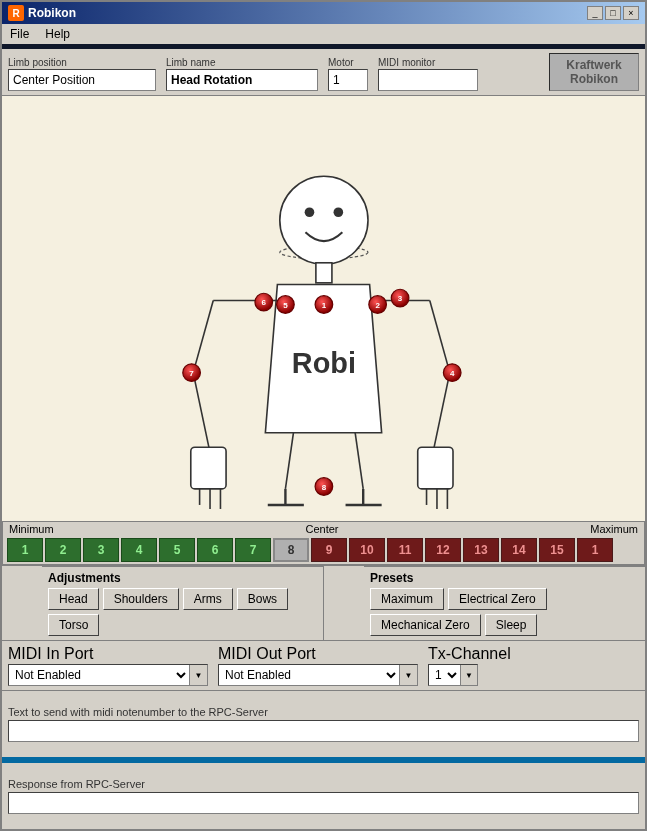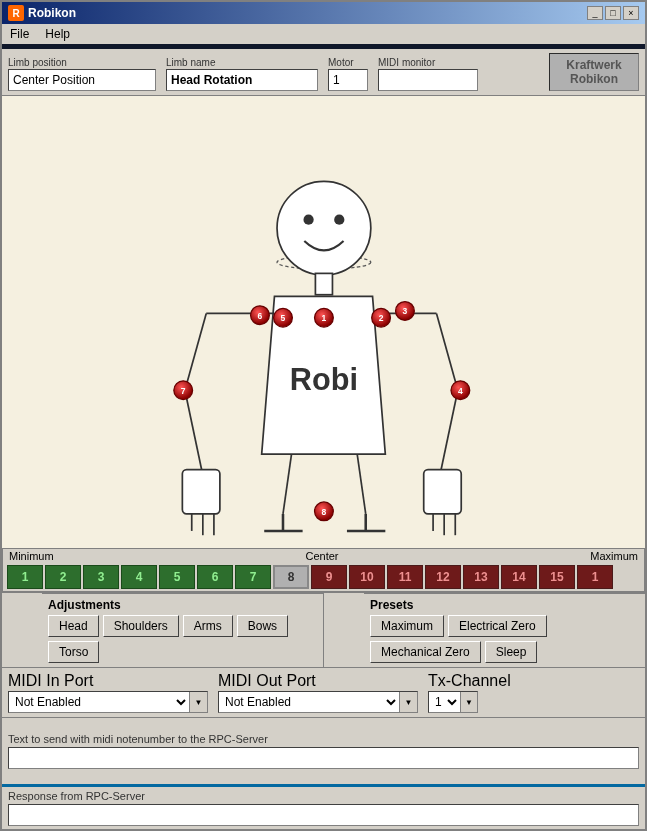--- a/index.html
+++ b/index.html
@@ -260,22 +260,22 @@
       width: 100%;
       height: 22px;
       background: white;
       border: 1px solid #808080;
       border-top-color: #404040;
       border-left-color: #404040;
       padding: 0 4px;
       font-size: 12px;
     }
     .response-section {
-      border-top: 3px solid #0369a1;
-      padding: 3px 6px;
+      border-top: 6px solid #0369a1;
+      padding: 15px 6px;
     }
     .response-label {
       font-size: 11px;
       color: #333;
       margin-bottom: 2px;
     }
     .response-display {
       width: 100%;
       height: 22px;
       background: white;

